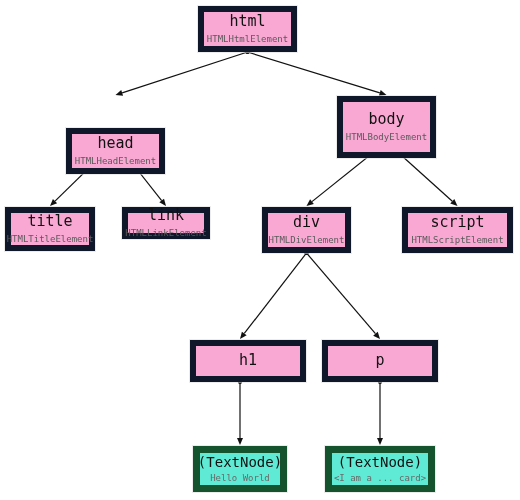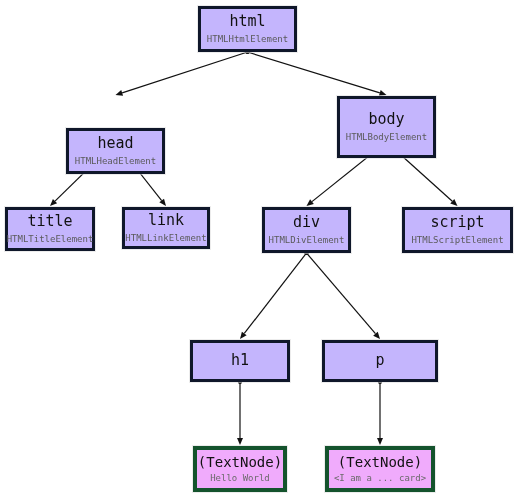--- a/index.html
+++ b/index.html
@@ -19,32 +19,32 @@
     position: absolute;
     left: 0;
     top: 0;
     width: 520px;
     height: 500px;
     pointer-events: none;
   }
   .node {
     position: absolute;
     box-sizing: border-box;
-    border: 3px solid #0f172a;
-    background: #c4b5fd;
+    border: 6px solid #0f172a;
+    background: #f9a8d4;
     display: flex;
     flex-direction: column;
     align-items: center;
     justify-content: center;
     text-align: center;
     box-shadow: 0 0 0 1px rgba(220,220,220,0.55);
   }
   .node.textnode {
-    background: #f0abfc;
-    border: 4px solid #14532d;
+    background: #5eead4;
+    border: 7px solid #14532d;
   }
   .node .tag {
     font-family: "DejaVu Sans Mono", monospace;
     font-size: 15px;
     color: #111111;
     line-height: 1.15;
     letter-spacing: 0px;
   }
   .node .sub {
     font-family: "DejaVu Sans Mono", monospace;
@@ -109,33 +109,33 @@
         <div class="sub">HTMLHeadElement</div>
       </div>
       <div class="node" style="left: 337px; top: 96px; width: 99px; height: 62px;">
         <div class="tag">body</div>
         <div class="sub">HTMLBodyElement</div>
       </div>
       <div class="node" style="left: 5px; top: 207px; width: 90px; height: 44px;">
         <div class="tag">title</div>
         <div class="sub">HTMLTitleElement</div>
       </div>
-      <div class="node" style="left: 122px; top: 207px; width: 88px; height: 42px;">
+      <div class="node" style="left: 122px; top: 207px; width: 88px; height: 32px;">
         <div class="tag">link</div>
         <div class="sub">HTMLLinkElement</div>
       </div>
       <div class="node" style="left: 262px; top: 207px; width: 89px; height: 46px;">
         <div class="tag">div</div>
         <div class="sub">HTMLDivElement</div>
       </div>
       <div class="node" style="left: 402px; top: 207px; width: 111px; height: 46px;">
         <div class="tag">script</div>
         <div class="sub">HTMLScriptElement</div>
       </div>
-      <div class="node" style="left: 190px; top: 340px; width: 100px; height: 42px; align-items: center;">
+      <div class="node" style="left: 190px; top: 340px; width: 116px; height: 42px; align-items: center;">
         <div class="tag">h1</div>
       </div>
       <div class="node" style="left: 322px; top: 340px; width: 116px; height: 42px;">
         <div class="tag">p</div>
       </div>
       <div class="node textnode" style="left: 193px; top: 446px; width: 94px; height: 46px;">
         <div class="tag">(TextNode)</div>
         <div class="sub">Hello World</div>
       </div>
       <div class="node textnode" style="left: 325px; top: 446px; width: 110px; height: 46px;">

